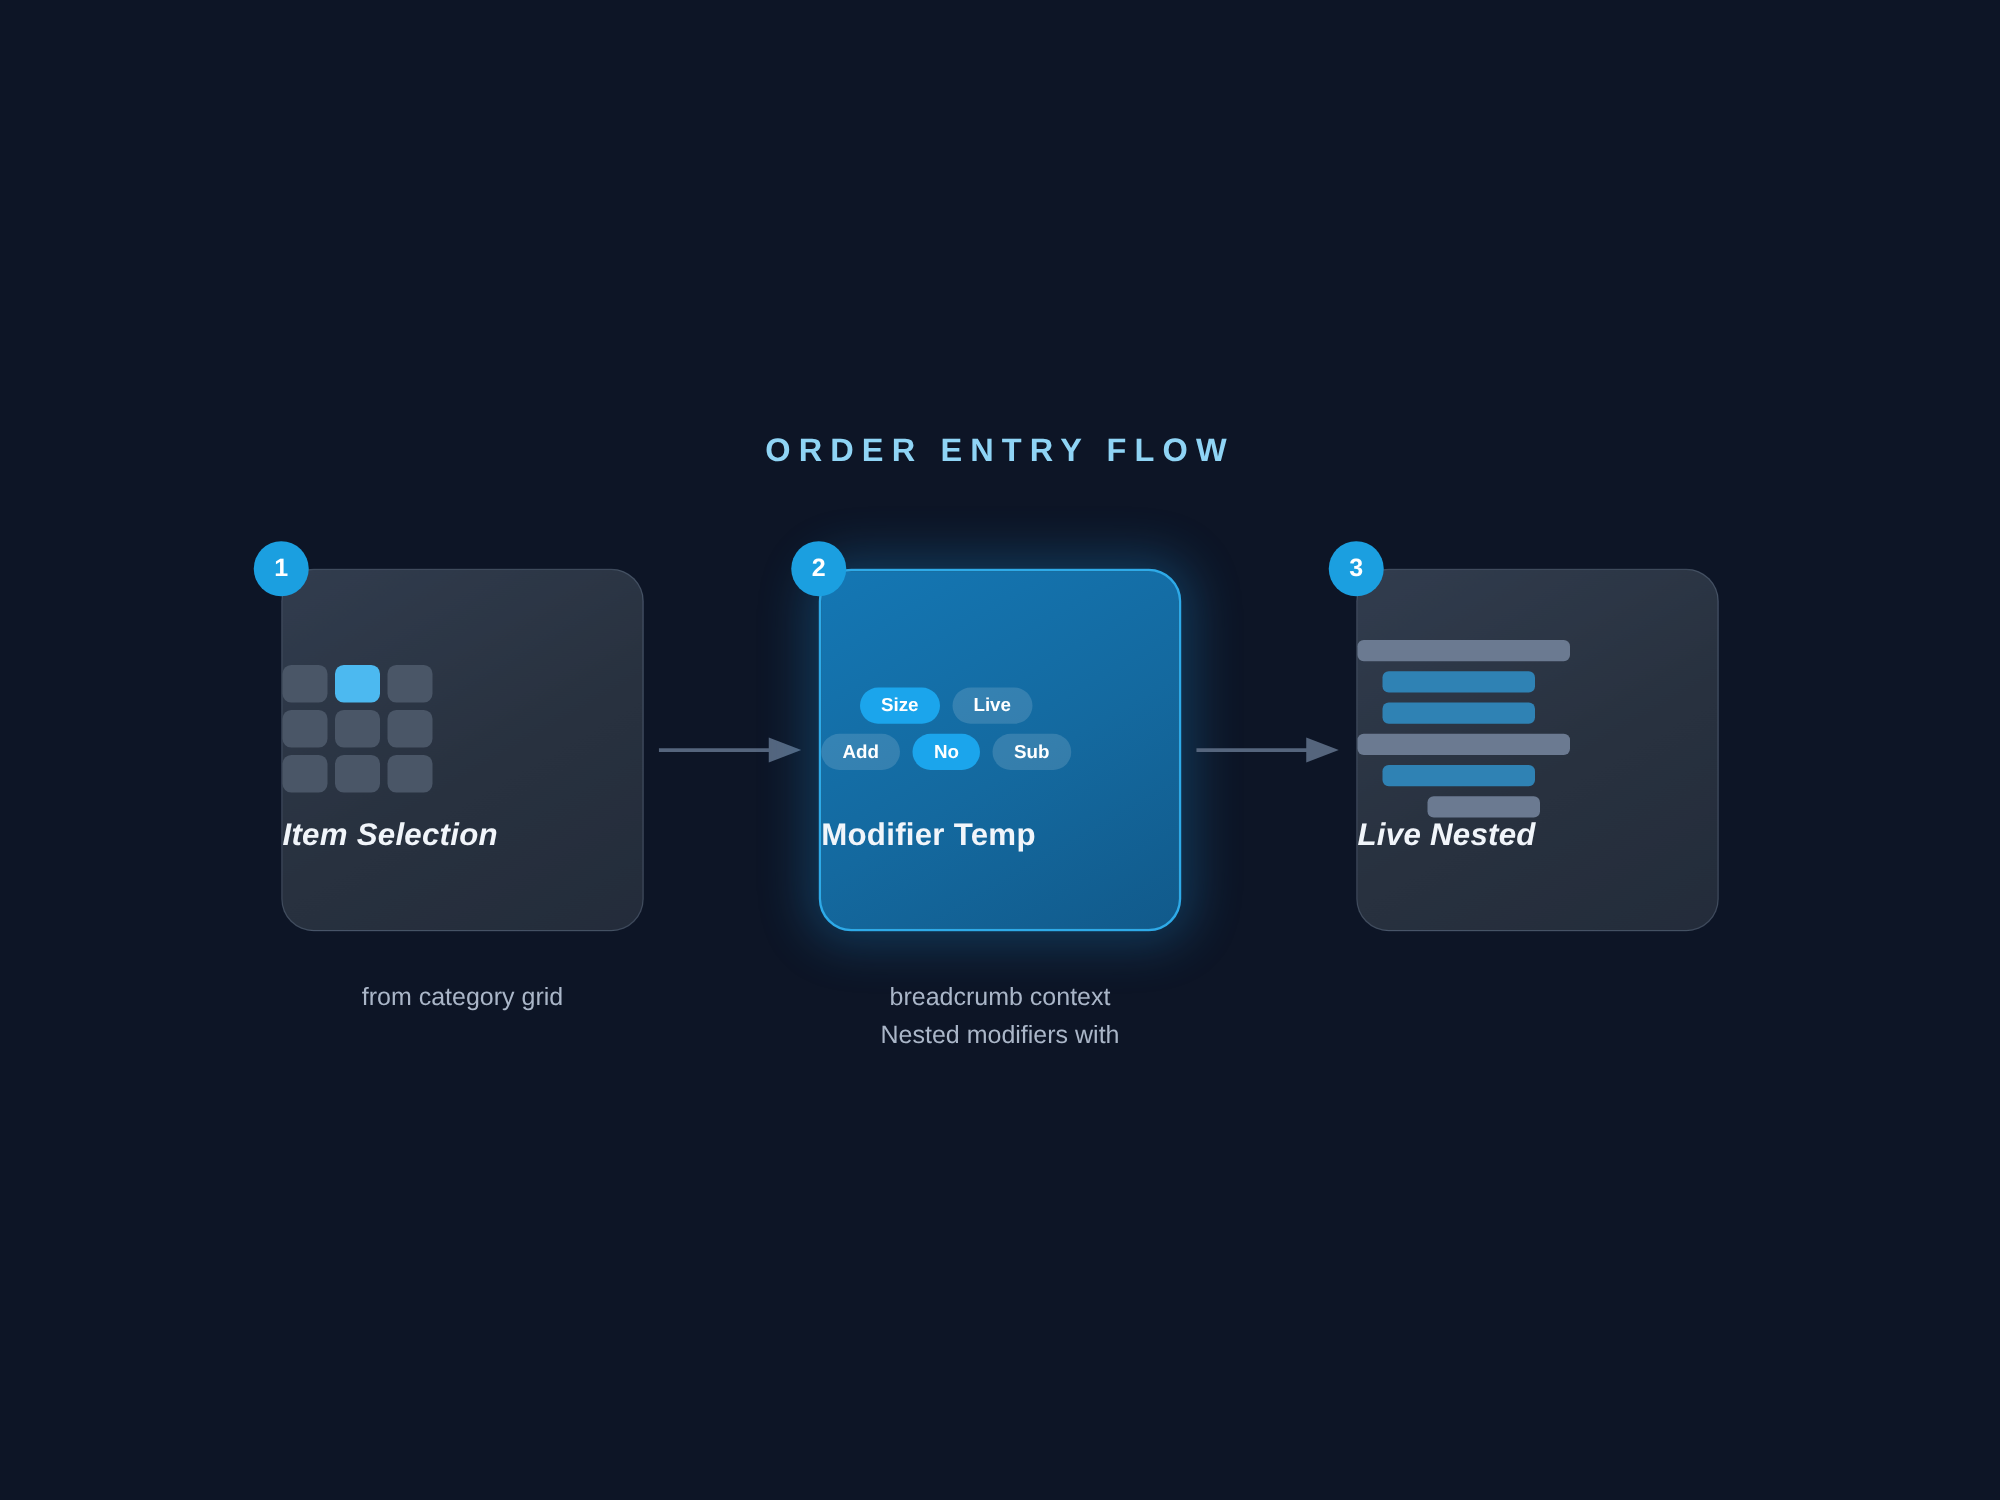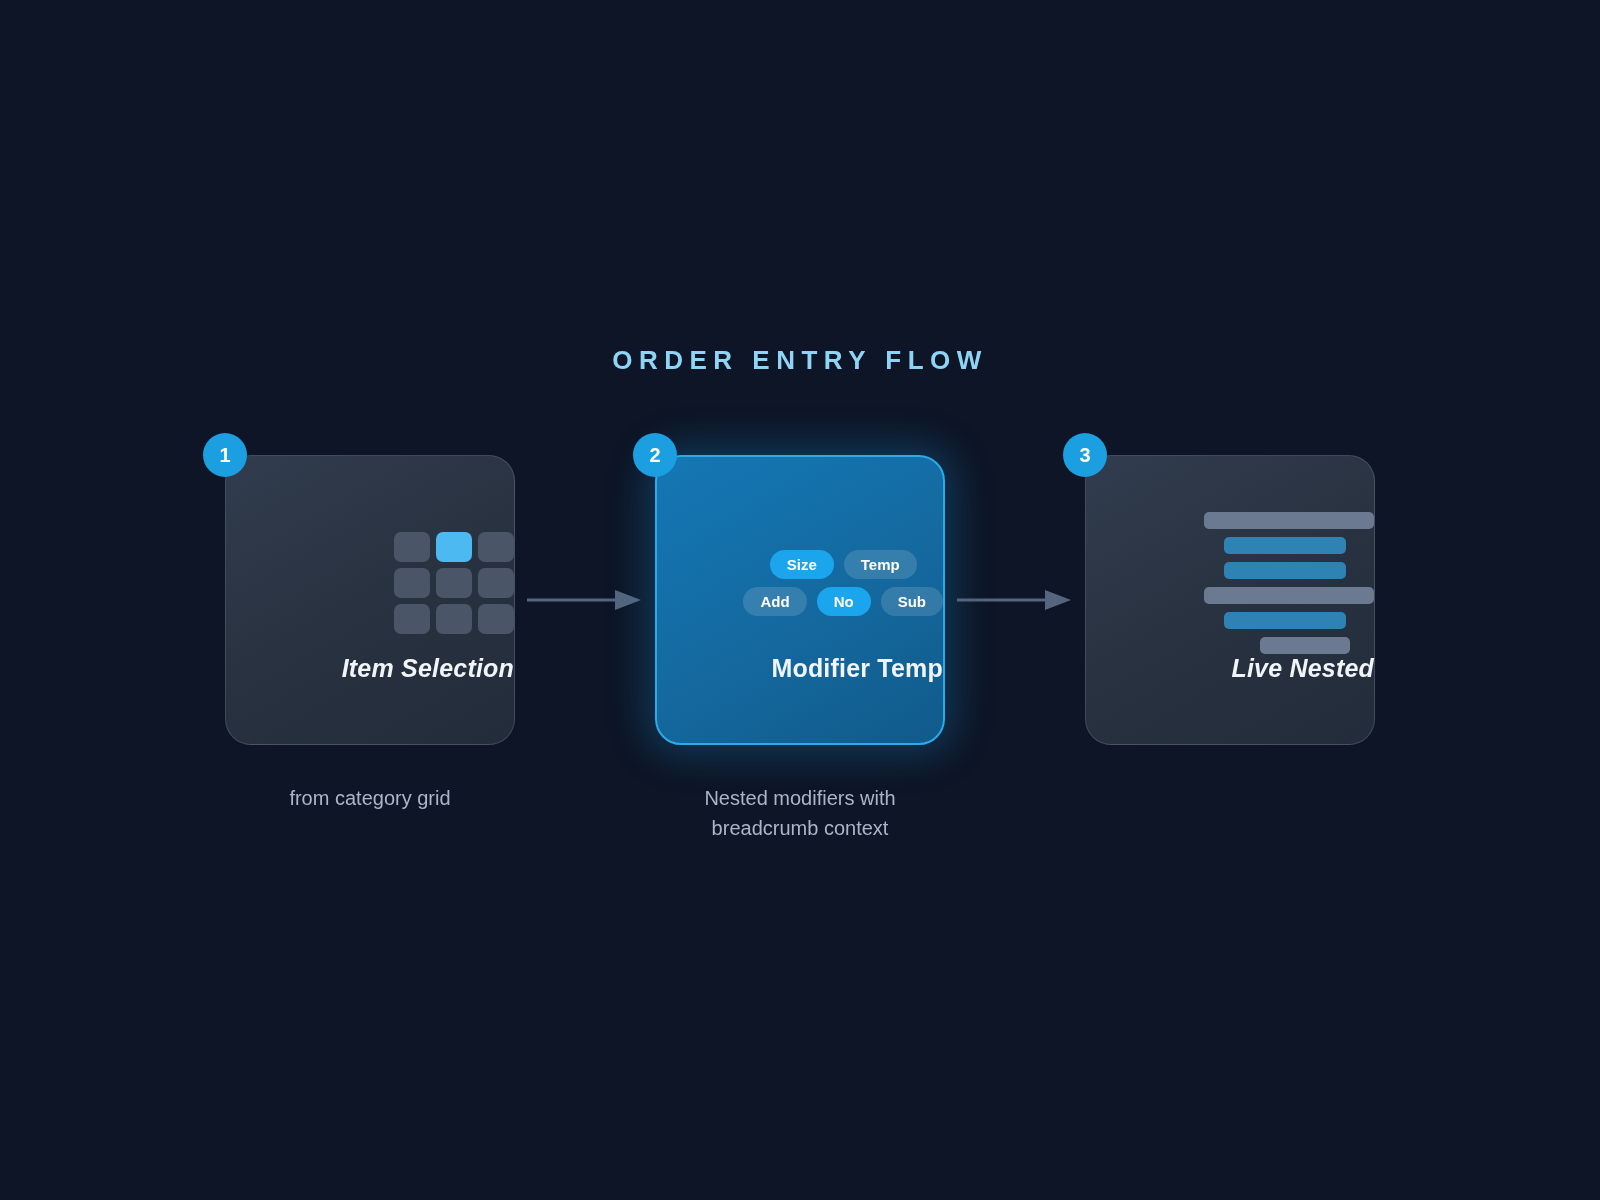--- a/index.html
+++ b/index.html
@@ -60,21 +60,21 @@
     width: 290px;
     height: 290px;
   }
 
   .card {
     position: absolute;
     inset: 0;
     border-radius: 26px;
     display: flex;
     flex-direction: column;
-    align-items: flex-end;
+    align-items: flex-start;
     justify-content: center;
   }
 
   .card.idle {
     background: linear-gradient(150deg, #313c4e 0%, #28313f 55%, #232c3a 100%);
     border: 1px solid rgba(138,157,184,0.26);
     font-style: italic;
   }
 
   .card.active {
@@ -232,36 +232,36 @@
       </svg>
     </div>
 
     <div class="step">
       <div class="card-wrap">
         <div class="card active">
           <div class="graphic">
             <div class="chip-rows">
               <div class="chip-row">
                 <div class="chip on">Size</div>
-                <div class="chip">Temp</div>
+                <div class="chip">Live</div>
               </div>
               <div class="chip-row">
                 <div class="chip">Add</div>
                 <div class="chip on">No</div>
                 <div class="chip">Sub</div>
               </div>
             </div>
           </div>
           <div class="card-label">Modifier Temp</div>
         </div>
         <div class="badge">2</div>
       </div>
       <div class="caption">
+        <div>breadcrumb context</div>
         <div>Nested modifiers with</div>
-        <div>breadcrumb context</div>
       </div>
     </div>
 
     <div class="arrow">
       <svg width="116" height="22" viewBox="0 0 116 22" aria-hidden="true">
         <line x1="0" y1="11" x2="92" y2="11" stroke="#55657d" stroke-width="3"></line>
         <polygon points="88,1 114,11 88,21" fill="#55657d"></polygon>
       </svg>
     </div>
 

